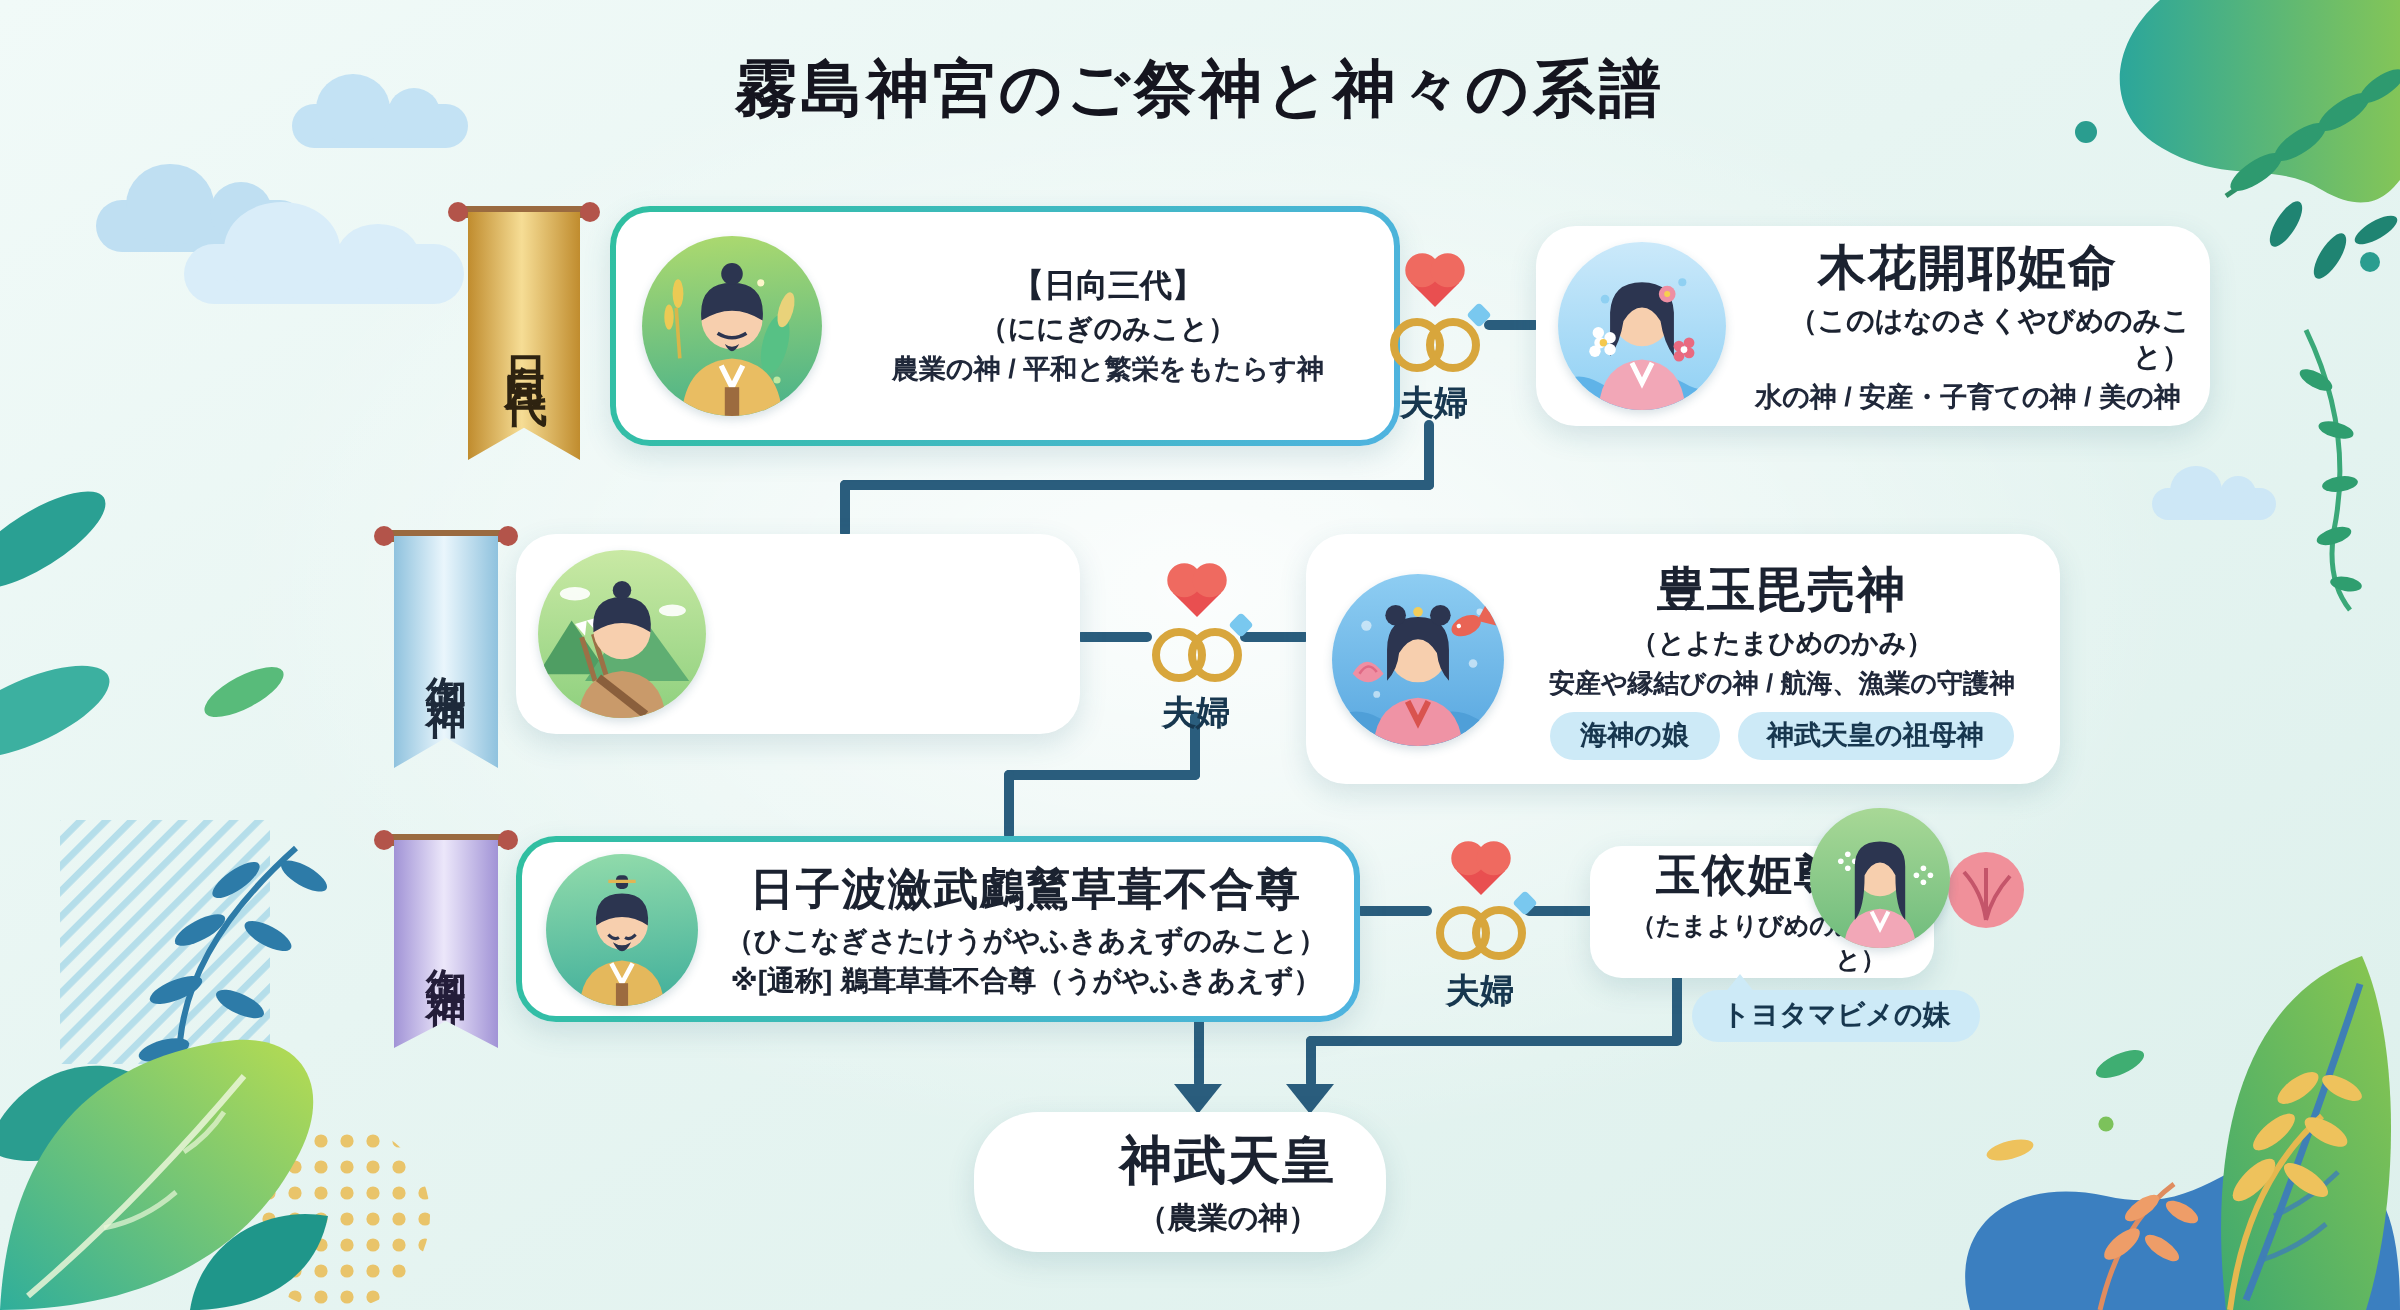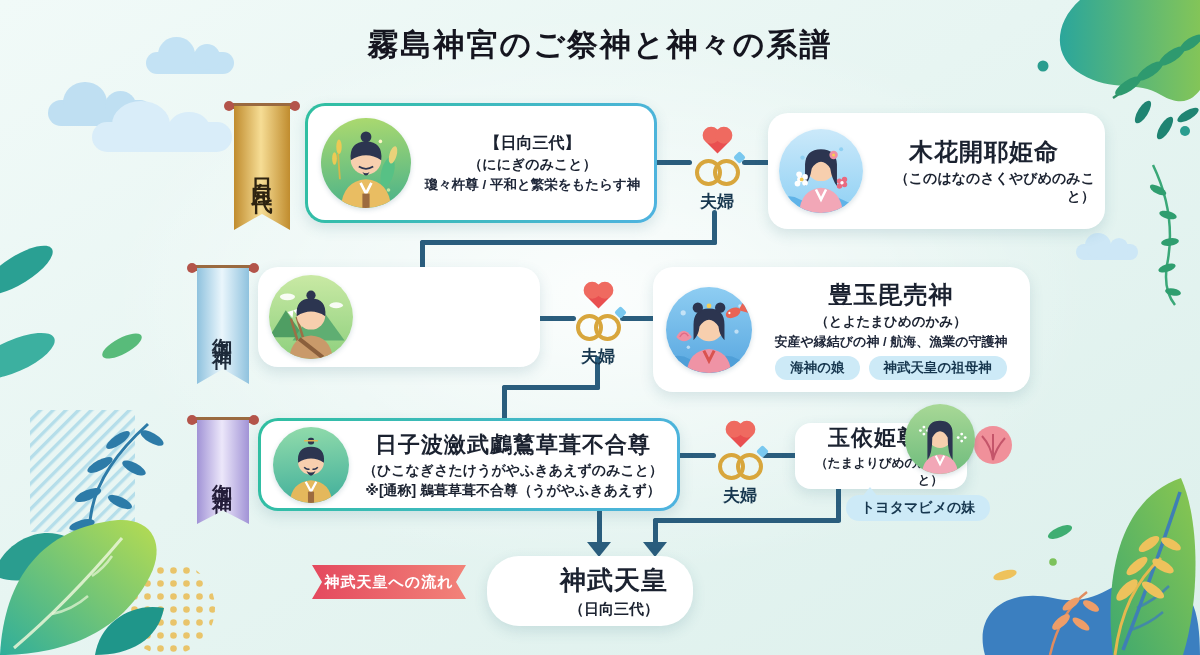--- a/index.html
+++ b/index.html
@@ -225,21 +225,21 @@
   </div>
   <div class="ribbon blue" style="left:197px;top:268px;width:52px;height:116px;">
     <div class="rod"></div>
     <div class="rbody">御子神</div>
   </div>
   <div class="ribbon purple" style="left:197px;top:420px;width:52px;height:104px;">
     <div class="rod"></div>
     <div class="rbody">御子神</div>
   </div>
 
-  <div class="card bordered" style="left:305px;top:103px;width:352px;height:120px;">
+  <div class="card bordered" style="left:305px;top:103px;width:395px;height:120px;">
     <div class="avatar bg-ninigi" style="width:90px;height:90px;margin-left:13px;">
       <svg viewBox="0 0 100 100">
         <ellipse cx="20" cy="32" rx="3" ry="8" fill="#ecca54"></ellipse>
           <ellipse cx="15" cy="45" rx="2.6" ry="7" fill="#ecca54"></ellipse>
         <line x1="19" y1="40" x2="21" y2="68" stroke="#d8b64a" stroke-width="2"></line>
         <ellipse cx="74" cy="60" rx="7" ry="17" fill="#57c185" transform="rotate(14 74 60)"></ellipse>
         <ellipse cx="80" cy="41" rx="4" ry="10" fill="#e9d27a" transform="rotate(16 80 41)"></ellipse>
         <circle cx="66" cy="26" r="2" fill="#fdf6c9"></circle>
           <circle cx="75" cy="80" r="2" fill="#bfe8a0"></circle>
         <path d="M22 100 Q24 70 50 68 Q76 70 78 100 Z" fill="#e9bd62"></path>
@@ -248,35 +248,35 @@
         <circle cx="50" cy="46" r="17" fill="#f7cfae"></circle>
         <path d="M33 47 Q31 26 50 26 Q69 26 67 47 Q50 36 33 47 Z" fill="#2c3550"></path>
         <circle cx="50" cy="21" r="6" fill="#2c3550"></circle>
         <path d="M42 54 Q50 59 58 54" stroke="#2c3550" stroke-width="2" fill="none"></path>
         <path d="M46 60 Q50 68 54 60 Q50 63 46 60 Z" fill="#2c3550"></path>
       </svg>
     </div>
     <div class="txt">
       <div class="tagline">【日向三代】</div>
       <div class="reading">（ににぎのみこと）</div>
-      <div class="desc">瓊々杵尊 / 平和と繁栄をもたらす神</div>
+      <div class="desc">農業の神 / 平和と繁栄をもたらす神</div>
     </div>
   </div>
 
   <div class="couple" style="left:684px;top:130px;">
     <div class="heart"></div>
     <div class="rings">
       <span class="ring"></span>
       <span class="ring"></span>
       <span class="diamond"></span>
     </div>
     <div class="couple-label">夫婦</div>
   </div>
 
-  <div class="card" style="left:768px;top:113px;width:337px;height:116px;">
+  <div class="card" style="left:768px;top:113px;width:337px;height:100px;">
     <div class="avatar bg-konohana" style="width:84px;height:84px;margin-left:11px;">
       <svg viewBox="0 0 100 100">
         <path d="M0 84 Q12 76 25 84 T50 84 T75 84 T100 84 L100 100 L0 100 Z" fill="#5fb3e8"></path>
         <path d="M24 100 Q26 72 50 70 Q74 72 76 100 Z" fill="#f2a7b7"></path>
         <path d="M44 72 L50 84 L56 72" stroke="#fff" stroke-width="3" fill="none"></path>
         <circle cx="50" cy="45" r="17" fill="#f7cfae"></circle>
         <path d="M31 42 Q32 24 50 24 Q68 24 69 42 L69 68 Q63 60 61 47 Q56 39 50 39 Q44 39 39 47 Q37 60 31 68 Z" fill="#2c3550"></path>
         <circle cx="65" cy="31" r="5" fill="#ef8fa3"></circle>
           <circle cx="65" cy="31" r="1.8" fill="#f7d04e"></circle>
         <g fill="#fff">
@@ -294,20 +294,21 @@
             <circle cx="72" cy="68" r="3.2"></circle>
           </g>
         <circle cx="75" cy="64" r="2" fill="#fff"></circle>
         <circle cx="28" cy="34" r="2.6" fill="#8fd0f2"></circle>
           <circle cx="74" cy="24" r="2.4" fill="#8fd0f2"></circle>
       </svg>
     </div>
     <div class="txt">
       <div class="name-l">木花開耶姫命</div>
       <div class="reading">（このはなのさくやびめのみこと）</div>
+      <div class="desc">水の神 / 安産・子育ての神 / 美の神</div>
     </div>
   </div>
 
   <div class="card" style="left:258px;top:267px;width:282px;height:100px;">
     <div class="avatar bg-hiko" style="width:84px;height:84px;margin-left:11px;">
       <svg viewBox="0 0 100 100">
         <ellipse cx="22" cy="26" rx="9" ry="4" fill="#fff" opacity=".9"></ellipse>
           <ellipse cx="80" cy="36" rx="8" ry="3.5" fill="#fff" opacity=".9"></ellipse>
         <path d="M0 74 L20 42 L42 74 Z" fill="#4f9e63"></path>
         <path d="M28 78 L58 34 L90 78 Z" fill="#5fae72"></path>
@@ -425,22 +426,21 @@
       <path d="M44 74 L50 86 L56 74" stroke="#fff" stroke-width="3" fill="none"></path>
       <circle cx="50" cy="46" r="17" fill="#f7cfae"></circle>
       <path d="M32 42 Q32 24 50 24 Q68 24 68 42 L68 80 Q61 72 61 48 Q56 39 50 39 Q44 39 39 48 Q39 72 32 80 Z" fill="#2c3550"></path>
     </svg>
   </div>
   <div class="badge-tail" style="left:862px;top:487px;"></div>
   <div class="floating-pill" style="left:846px;top:495px;">
     <span class="pill">トヨタマビメの妹</span>
   </div>
 
-  <div class="flow-banner">神武天皇への流れ</div>
 
   <div class="card" style="left:487px;top:556px;width:206px;height:70px;border-radius:32px;justify-content:center;padding-left:48px;">
     <div class="txt">
       <div class="name-xl">神武天皇</div>
-      <div class="reading" style="font-size:15px;">（日向三代）</div>
+      <div class="reading" style="font-size:15px;">（農業の神）</div>
     </div>
   </div>
 
 </div>
 
 </body></html>

